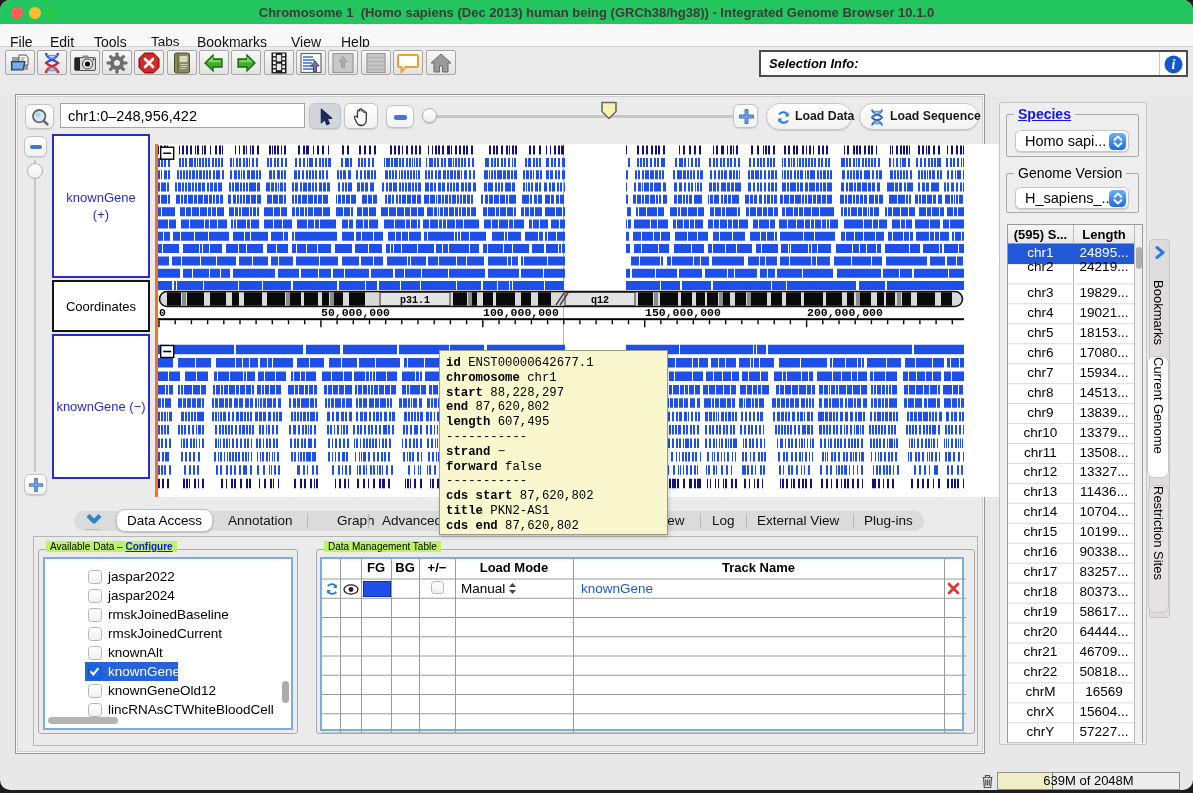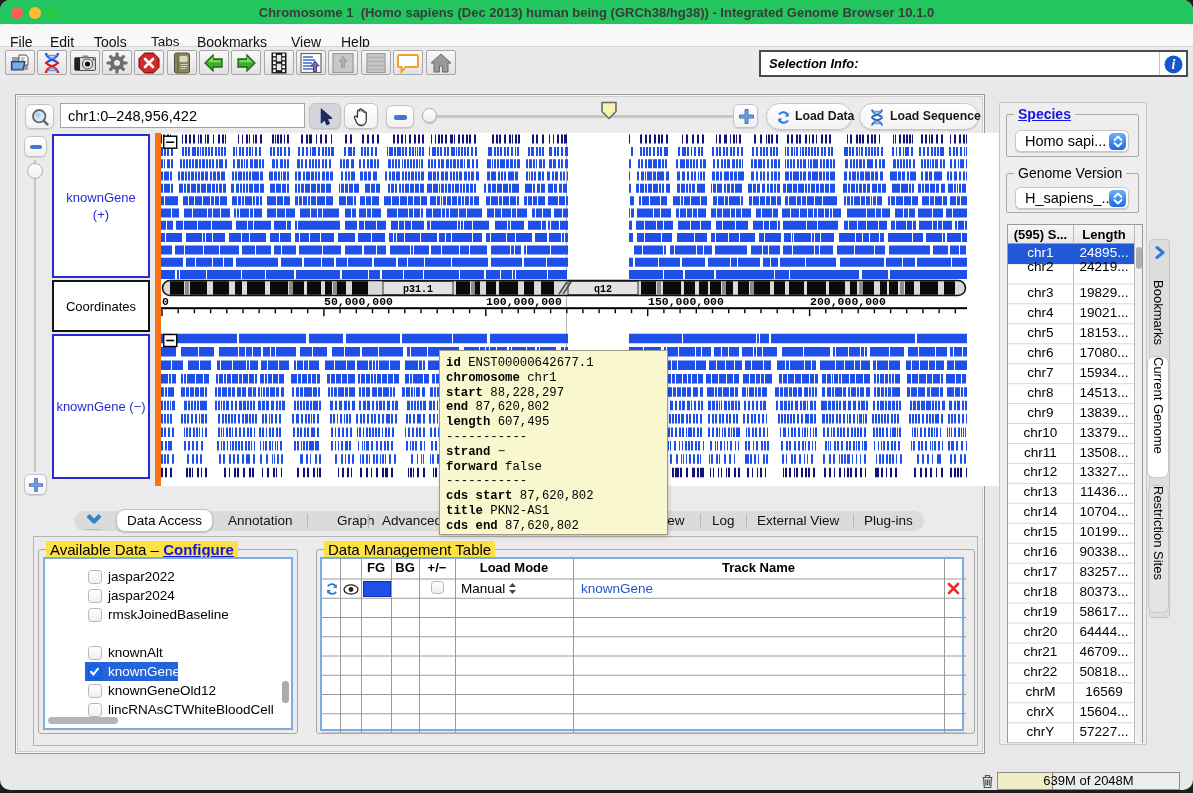--- a/index.html
+++ b/index.html
@@ -19,30 +19,30 @@
 #selinfo .hint{position:absolute;left:102px;top:3px;font-size:14px;font-style:italic;color:#9a9a9a;white-space:nowrap}
 #selinfo .sep{position:absolute;right:26px;top:0;width:1px;height:23px;background:#c4c4c4}
 
 #mainpanel{position:absolute;left:15px;top:94px;width:970px;height:660px;background:#ecebeb;box-shadow:inset 0 0 0 1px #979797,inset 0 0 0 2px #f7f7f7,inset 0 0 0 3px #cfcfcf}
 .rbtn{position:absolute;background:linear-gradient(#ffffff,#f1f1f1);border:1px solid #c3c3c3;border-radius:6px;box-shadow:0 1px 1px rgba(0,0,0,.12)}
 #posfield{position:absolute;left:60px;top:103px;width:245px;height:25px;background:#fff;border:1px solid #a3a3a3;font-size:14.5px;line-height:24px;padding-left:7px;color:#000}
 .pill{position:absolute;top:103px;height:27px;background:linear-gradient(#ffffff,#f2f2f2);border:1px solid #c7c7c7;border-radius:13.5px;box-shadow:0 1px 1px rgba(0,0,0,.15);font-size:12.3px;font-weight:600;color:#1a1a1a;white-space:nowrap}
 
 .tlabel{position:absolute;left:52px;width:98px;background:#fff;display:flex;align-items:center;justify-content:center;text-align:center;font-size:13px;line-height:17px}
 
-#trackarea{position:absolute;left:155px;top:133px;width:916px;height:353px;background:#fff;border-left:6px solid #f97316}
+#trackarea{position:absolute;left:155px;top:144px;width:916px;height:353px;background:#fff;border-left:3px solid #f97316}
 
 #tabstrip{position:absolute;left:74px;top:510.5px;width:850px;height:20.5px;background:#dbdbdb;border-radius:10px}
 .tab{position:absolute;top:0;height:20px;line-height:20px;font-size:13.5px;font-weight:500;color:#111}
 .tsep{position:absolute;top:3px;width:1px;height:14px;background:#b9b9b9}
 #seltab{position:absolute;left:116px;top:509px;width:97px;height:23px;background:#fff;border:1px solid #c2c2c2;border-radius:9px;box-shadow:0 1px 2px rgba(0,0,0,.2);line-height:22px;text-align:center;font-size:13.5px;font-weight:500}
 
 #bottompanel{position:absolute;left:33px;top:536px;width:945px;height:210px;border:1px solid #b5b5b5;background:#ecebeb}
 .group{position:absolute;border:1px solid #a9a9a9;border-radius:3px}
-.gtitle{position:absolute;top:-9px;left:7px;background:#fde047;padding:0 4px;font-size:15px;color:#000;white-space:nowrap}
+.gtitle{position:absolute;top:-9px;left:7px;background:#bef264;padding:0 4px;font-size:10px;color:#000;white-space:nowrap}
 #adlist{position:absolute;left:43px;top:557px;width:250px;height:173px;background:#fff;border:2px solid #7aaede}
 .lirow{position:absolute;left:0;height:19px;width:246px;z-index:2}
 .cb{position:absolute;left:43px;top:2.5px;width:14px;height:14px;border:1.4px solid #b5b5b5;border-radius:3.5px;background:linear-gradient(#fff,#f0f0f0)}
 .cbc{background:#1667e8;border-color:#1155cc}
 .cb svg{position:absolute;left:-1px;top:-1px}
 .lit{position:absolute;left:63px;top:1.5px;font-size:13.5px;color:#000}
 .litw{color:#fff}
 .selbg{position:absolute;left:40px;width:93px;height:19.5px;background:#2663d8;z-index:1}
 
 #dmtable{position:absolute;left:320px;top:557px;width:644px;height:174px;background:#fff;border:2px solid #7aaede}
@@ -327,20 +327,24 @@
         <span class="lit">jaspar2022</span>
       </div>
       <div class="lirow" style="top:27.1px">
         <span class="cb"></span>
         <span class="lit">jaspar2024</span>
       </div>
       <div class="lirow" style="top:46.1px">
         <span class="cb"></span>
         <span class="lit">rmskJoinedBaseline</span>
       </div>
+      <div class="lirow" style="top:65.2px">
+        <span class="cb"></span>
+        <span class="lit">rmskJoinedCurrent</span>
+      </div>
       <div class="lirow" style="top:84.2px">
         <span class="cb"></span>
         <span class="lit">knownAlt</span>
       </div>
       <div class="selbg" style="top:102.8px"></div>
       <div class="lirow" style="top:103.2px">
         <span class="cb cbc">
           <svg width="13" height="13" viewBox="0 0 13 13">
             <path d="M3 6.8l2.4 2.6L10 3.7" stroke="#fff" stroke-width="2" fill="none" stroke-linecap="round"></path>
           </svg>

